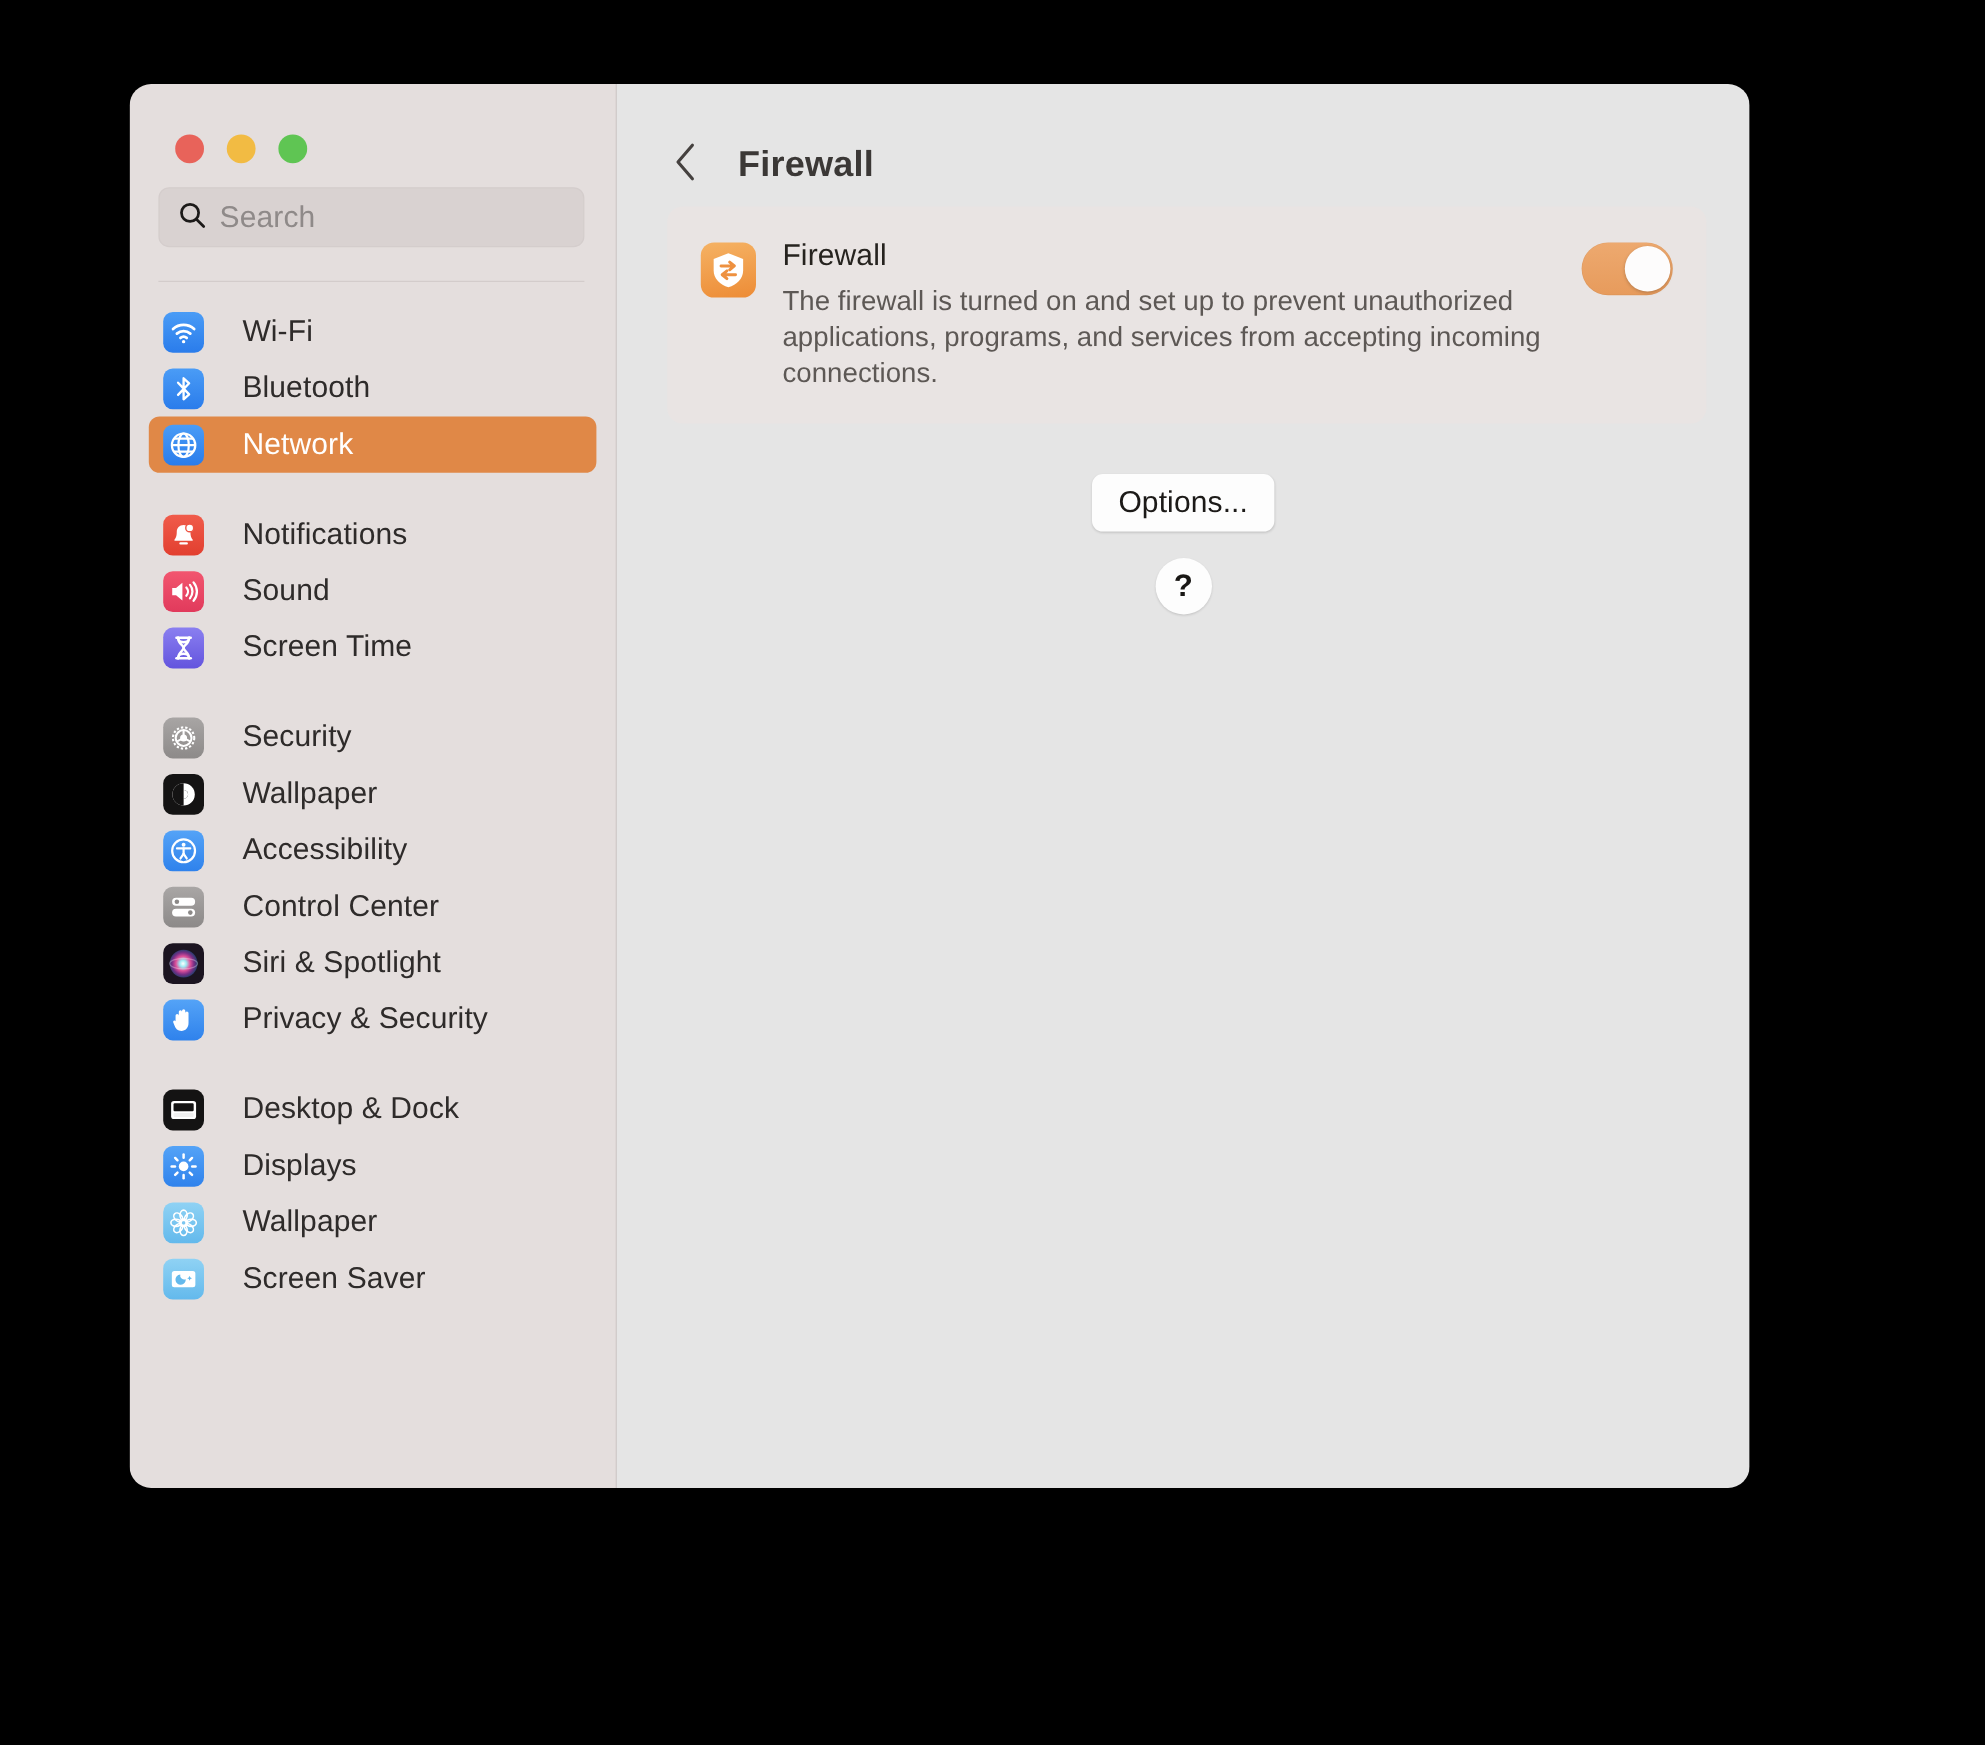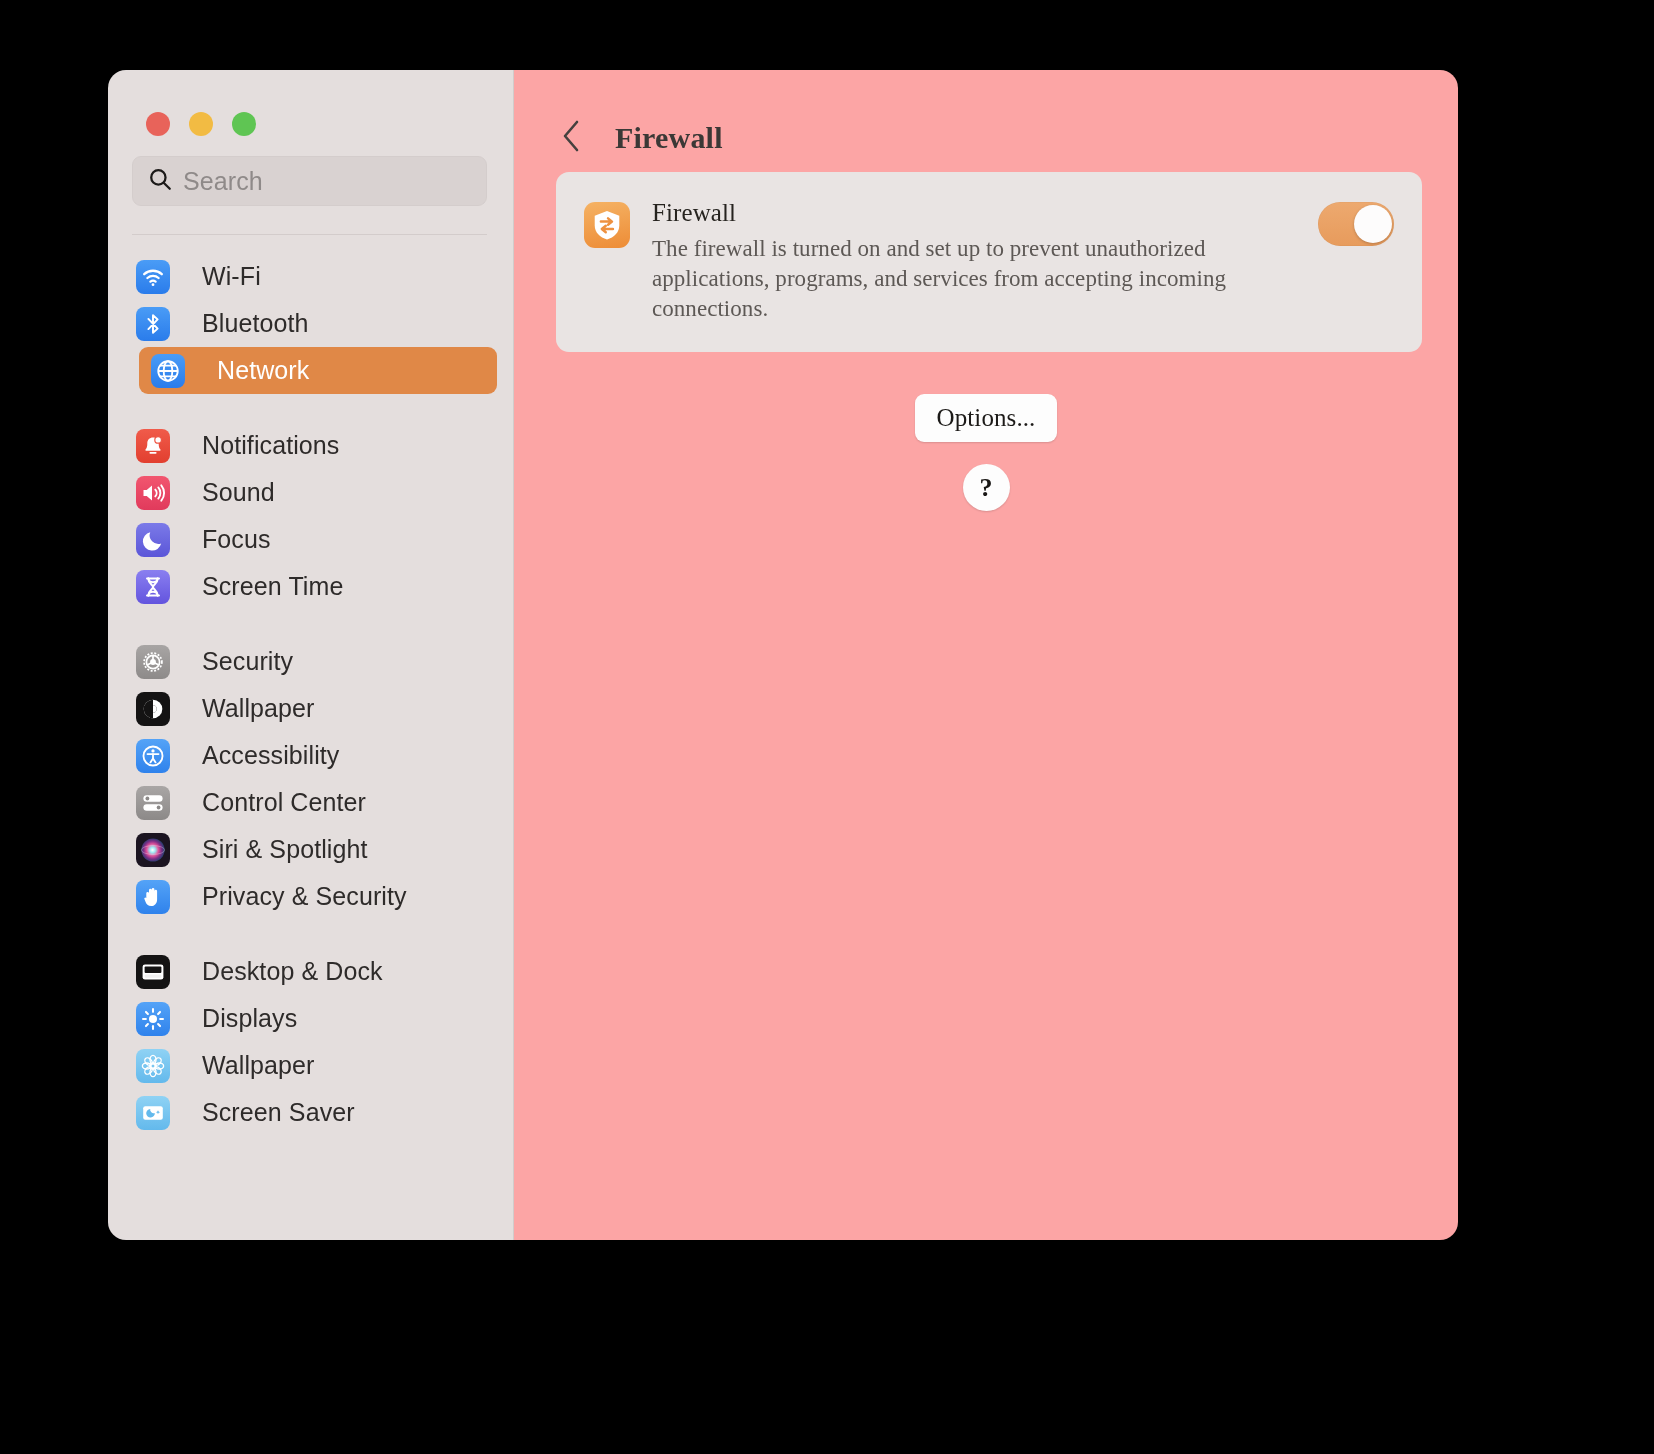--- a/index.html
+++ b/index.html
@@ -70,45 +70,44 @@
   .nav-group:last-child { margin-bottom: 0; }
   .nav-item {
     display: flex;
     align-items: center;
     gap: 32px;
     height: 47px;
     padding: 0 12px;
     border-radius: 9px;
     cursor: default;
   }
-  .nav-item.selected { background: #e08847; margin-left: 15px; }
+  .nav-item.selected { background: #e08847; }
   .nav-item .label {
     font-size: 25px;
     color: #2e2b2a;
     letter-spacing: .1px;
     white-space: nowrap;
   }
   .nav-item.selected .label { color: #ffffff; }
   .ic {
     width: 34px; height: 34px;
     border-radius: 8px;
     flex: 0 0 34px;
     display: flex; align-items: center; justify-content: center;
     overflow: hidden;
   }
   .ic svg { display: block; }
 
   
   #main {
     flex: 1;
-    background: #fca5a5;
+    background: #e5e5e5;
     height: 100%;
     padding: 0;
     position: relative;
-    font-family: Liberation Serif, serif;
   }
   .main-header {
     display: flex;
     align-items: center;
     gap: 29px;
     padding: 33px 0 0 42px;
     height: 102px;
   }
   .back-btn {
     width: 30px; height: 40px;
@@ -280,28 +279,20 @@
           <div class="nav-item">
             <span class="ic" style="background:linear-gradient(180deg,#f2566f,#e13a5c);">
               <svg width="26" height="24" viewBox="0 0 26 24" fill="none" stroke="#fff" stroke-width="1.9" stroke-linecap="round">
           <path d="M3.5 9h3.2L12 4.6v14.8L6.7 15H3.5z" fill="#fff" stroke="none"></path>
           <path d="M15.3 8.6a5 5 0 0 1 0 6.8"></path>
                 <path d="M18.3 6.4a8.6 8.6 0 0 1 0 11.2"></path>
                 <path d="M21.3 4.3a12 12 0 0 1 0 15.4"></path>
         </svg>
             </span>
             <span class="label">Sound</span>
-          </div>
-          <div class="nav-item">
-            <span class="ic" style="background:linear-gradient(180deg,#7b7ae8,#5b56d8);">
-              <svg width="24" height="24" viewBox="0 0 24 24" fill="#fff">
-          <path d="M20.2 15.6A8.8 8.8 0 0 1 9.2 4.2a9.3 9.3 0 1 0 11 11.4z"></path>
-        </svg>
-            </span>
-            <span class="label">Focus</span>
           </div>
           <div class="nav-item">
             <span class="ic" style="background:linear-gradient(180deg,#8a7ff0,#6354de);">
               <svg width="22" height="24" viewBox="0 0 22 24" fill="none" stroke="#fff" stroke-width="2" stroke-linecap="round" stroke-linejoin="round">
           <line x1="5" y1="3.4" x2="17" y2="3.4"></line>
                 <line x1="5" y1="20.6" x2="17" y2="20.6"></line>
           <path d="M6.4 3.4c0 5 9.2 5 9.2 0"></path>
                 <path d="M6.4 20.6c0-5 9.2-5 9.2 0"></path>
           <path d="M6.4 3.4c0 5.4 4.6 6.2 4.6 8.6 0 2.4-4.6 3.2-4.6 8.6"></path>
           <path d="M15.6 3.4c0 5.4-4.6 6.2-4.6 8.6 0 2.4 4.6 3.2 4.6 8.6"></path>

